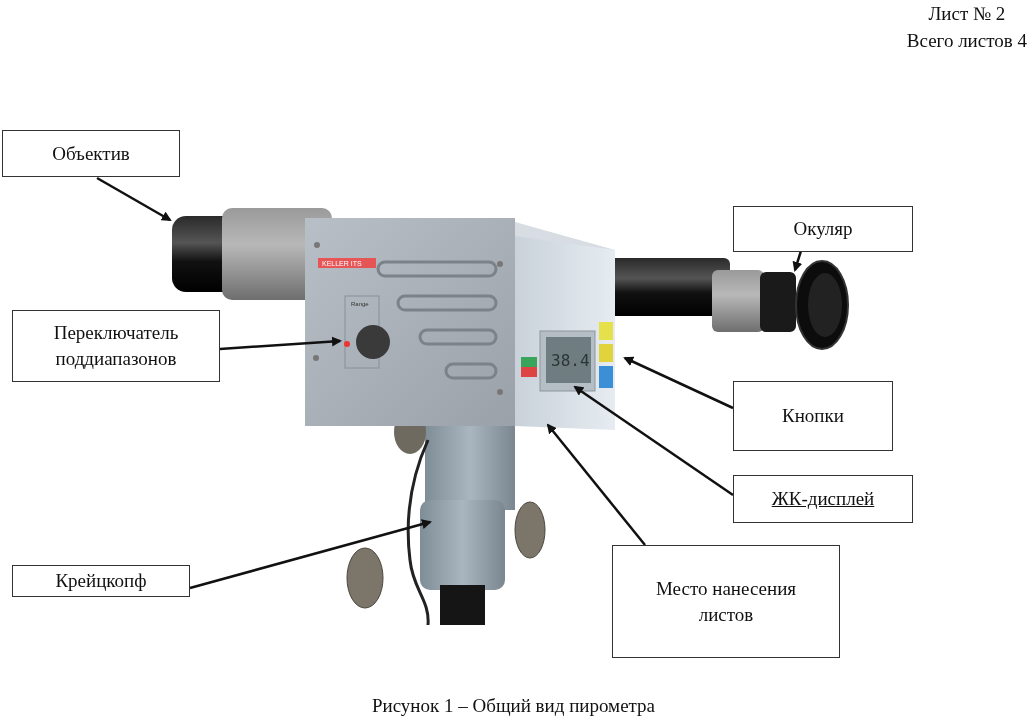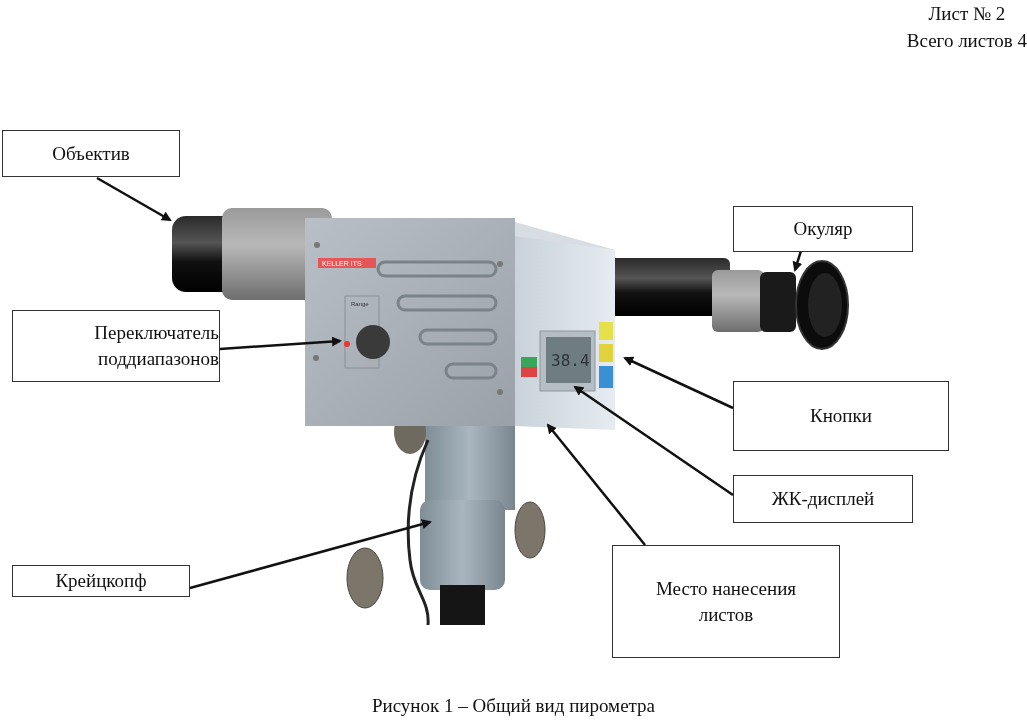--- a/index.html
+++ b/index.html
@@ -114,30 +114,30 @@
 </svg>
 
 <div class="label-box" style="left:2px;top:130px;width:178px;height:47px;">
   <span>Объектив</span>
 </div>
 
 <div class="label-box" style="left:733px;top:178px;width:180px;height:46px;margin-top:28px;">
   <span>Окуляр</span>
 </div>
 
-<div class="label-box" style="left:12px;top:310px;width:208px;height:72px;text-align:right;">
+<div class="label-box" style="left:12px;top:310px;width:208px;height:72px;">
   <span>Переключатель</span>
   <span>поддиапазонов</span>
 </div>
 
-<div class="label-box" style="left:733px;top:381px;width:216px;height:70px;">
+<div class="label-box" style="left:733px;top:381px;width:160px;height:70px;">
   <span>Кнопки</span>
 </div>
 
-<div class="label-box" style="left:733px;top:475px;width:180px;height:48px;">
+<div class="label-box" style="left:733px;top:475px;width:180px;height:48px;text-decoration:underline;">
   <span>ЖК-дисплей</span>
 </div>
 
 <div class="label-box" style="left:612px;top:545px;width:228px;height:113px;">
   <span>Место нанесения</span>
   <span>листов</span>
 </div>
 
 <div class="label-box" style="left:12px;top:565px;width:178px;height:32px;">
   <span>Крейцкопф</span>

